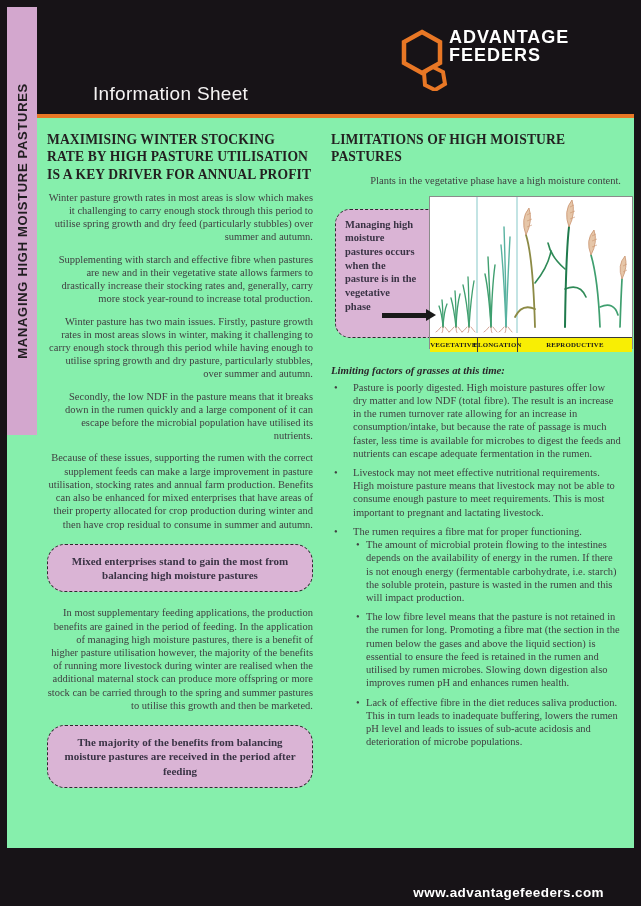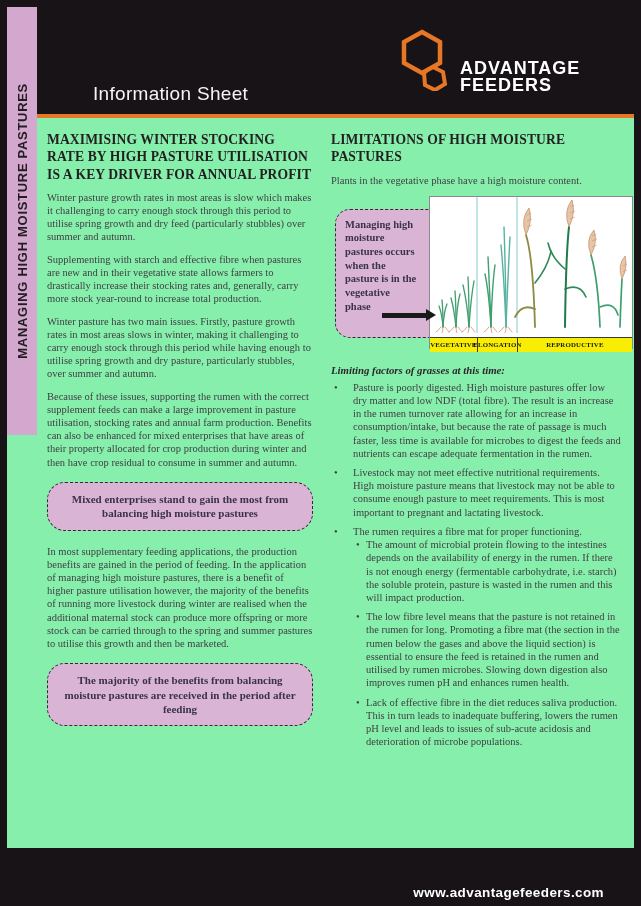--- a/index.html
+++ b/index.html
@@ -14,35 +14,35 @@
     position:absolute;left:7px;top:7px;width:30px;height:428px;background:#d3a7ce;
     display:flex;align-items:center;justify-content:center;z-index:3;
   }
   .sidebar span{
     writing-mode:vertical-rl;transform:rotate(180deg);white-space:nowrap;
     font-weight:bold;font-size:13px;letter-spacing:.7px;color:#211d21;
   }
   .masthead .sheet-title{
     position:absolute;left:8px;bottom:9px;color:#f5f3f3;font-size:19px;font-weight:400;letter-spacing:.3px;margin-left:48px;
   }
-  .logo{position:absolute;left:360px;top:22px;display:flex;align-items:flex-end;gap:11px;}
+  .logo{position:absolute;left:360px;top:22px;display:flex;align-items:flex-start;}
   .logo-text{color:#ffffff;font-weight:bold;font-size:18px;line-height:.98;letter-spacing:1px;}
   .footer{
     position:absolute;left:7px;right:7px;bottom:7px;height:51px;background:#171317;z-index:4;
     display:flex;align-items:center;justify-content:flex-end;padding-right:30px;box-sizing:border-box;
   }
   .footer a{color:#ffffff;font-weight:bold;font-size:13.5px;letter-spacing:.4px;text-decoration:none;margin-top:37px;}
   
   .col{position:absolute;top:13px;}
   .col-left{left:40px;width:266px;}
   .col-right{left:324px;width:290px;}
   h2.sec{
     font-size:13.6px;font-weight:bold;color:#231f20;line-height:1.27;margin:0 0 8px;letter-spacing:.1px;
   }
-  p.body{font-size:10.5px;line-height:1.26;color:#414042;margin:0 0 9px;}
+  p.body{font-size:10.5px;line-height:1.26;color:#414042;margin:0 0 9px;text-align:right;}
   
   .callout{
     background:#dab4d5;border:1.6px dashed #2e2a2e;border-radius:18px;
     font-weight:bold;font-size:11px;line-height:1.3;color:#3a3345;
     text-align:center;padding:9px 16px;margin:13px 0 14px;
   }
   
   .figure{position:relative;height:160px;margin:2px 0 8px;}
   .fig-callout{
     position:absolute;left:4px;top:13px;width:72px;
@@ -98,20 +98,21 @@
     <span>MANAGING HIGH MOISTURE PASTURES</span>
   </div>
 
   <div class="content-bg">
 
     <div class="col col-left">
       <h2 class="sec">MAXIMISING WINTER STOCKING RATE BY HIGH PASTURE UTILISATION IS A KEY DRIVER FOR ANNUAL PROFIT</h2>
       <p class="body">Winter pasture growth rates in most areas is slow which makes it challenging to carry enough stock through this period to utilise spring growth and dry feed (particularly stubbles) over summer and autumn.</p>
       <p class="body">Supplementing with starch and effective fibre when pastures are new and in their vegetative state allows farmers to drastically increase their stocking rates and, generally, carry more stock year-round to increase total production.</p>
       <p class="body">Winter pasture has two main issues. Firstly, pasture growth rates in most areas slows in winter, making it challenging to carry enough stock through this period while having enough to utilise spring growth and dry pasture, particularly stubbles, over summer and autumn.</p>
+      <p class="body">Secondly, the low NDF in the pasture means that it breaks down in the rumen quickly and a large component of it can escape before the microbial population have utilised its nutrients.</p>
       <p class="body">Because of these issues, supporting the rumen with the correct supplement feeds can make a large improvement in pasture utilisation, stocking rates and annual farm production. Benefits can also be enhanced for mixed enterprises that have areas of their property allocated for crop production during winter and then have crop residual to consume in summer and autumn.</p>
       <div class="callout">Mixed enterprises stand to gain the most from balancing high moisture pastures</div>
       <p class="body">In most supplementary feeding applications, the production benefits are gained in the period of feeding. In the application of managing high moisture pastures, there is a benefit of higher pasture utilisation however, the majority of the benefits of running more livestock during winter are realised when the additional maternal stock can produce more offspring or more stock can be carried through to the spring and summer pastures to utilise this growth and then be marketed.</p>
       <div class="callout">The majority of the benefits from balancing moisture pastures are received in the period after feeding</div>
     </div>
 
     <div class="col col-right">
       <h2 class="sec">LIMITATIONS OF HIGH MOISTURE PASTURES</h2>
       <p class="body">Plants in the vegetative phase have a high moisture content.</p>
 

